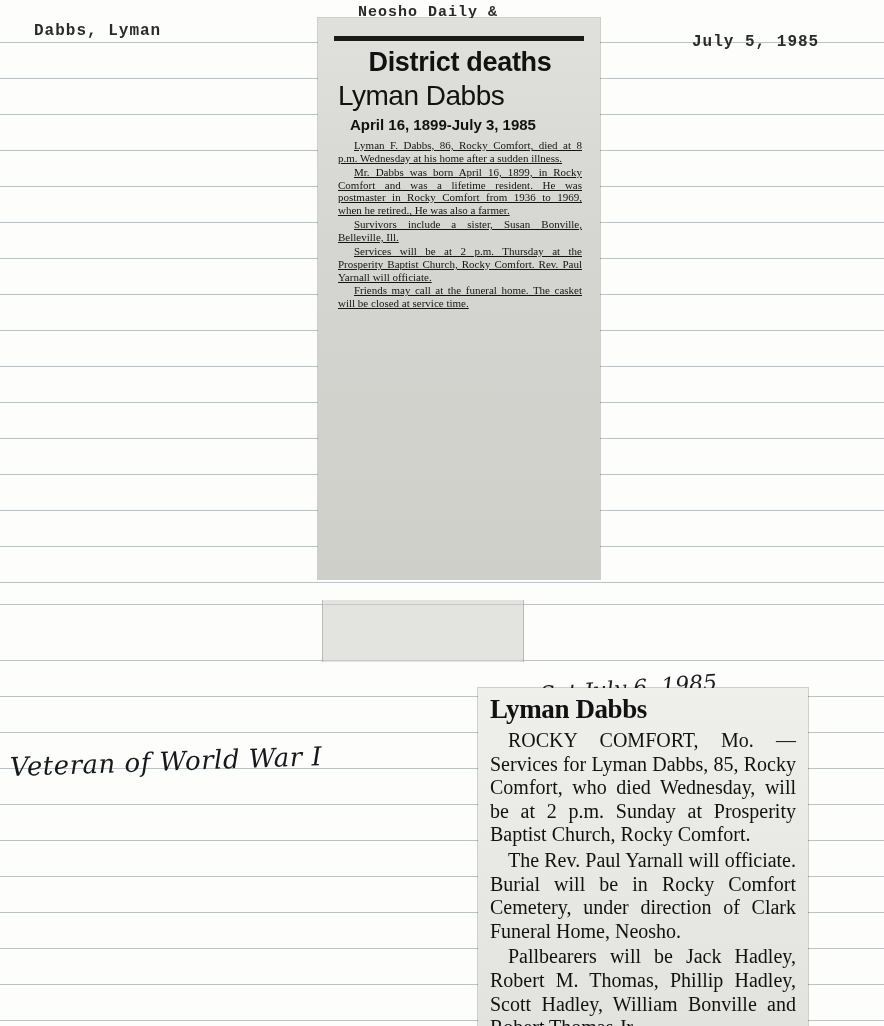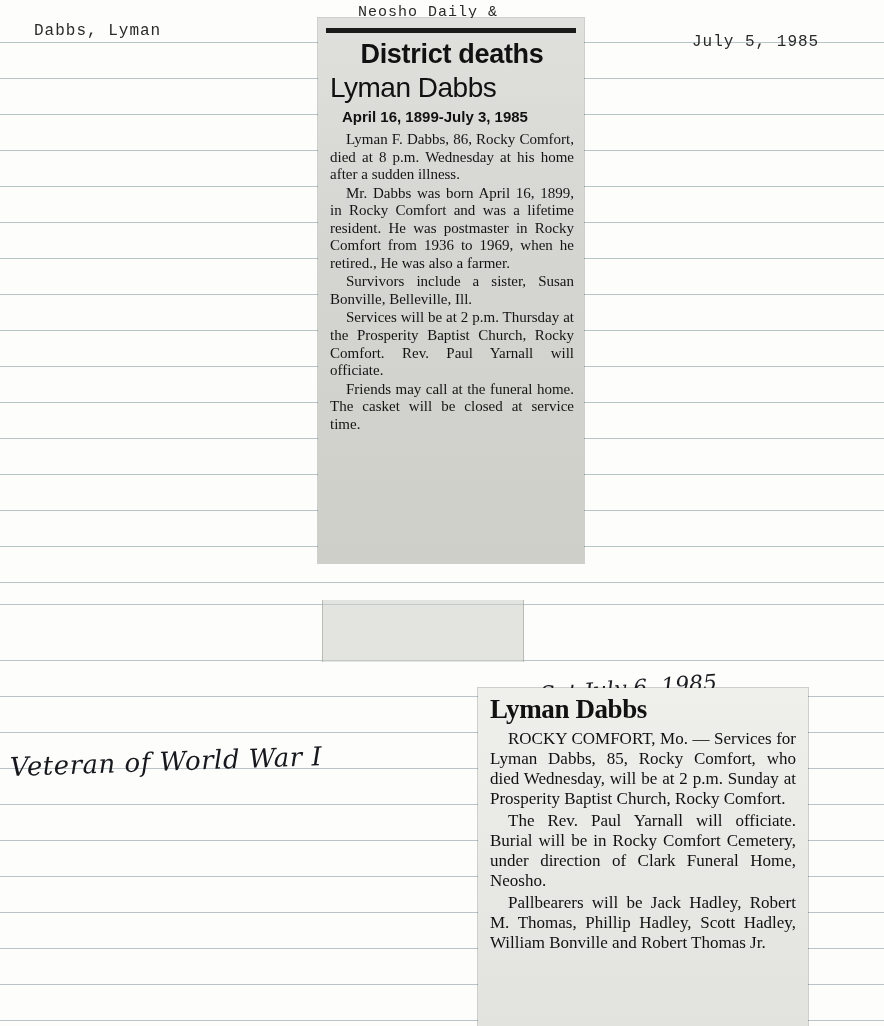--- a/index.html
+++ b/index.html
@@ -33,38 +33,39 @@
   }
 
   
   .typed {
     position: absolute;
     font-family: "Liberation Mono", monospace;
     font-size: 16px;
     letter-spacing: 1px;
     color: #2a2a2a;
     white-space: nowrap;
+    font-weight: bold;
   }
   #typed-name { left: 34px; top: 22px; }
   #typed-date { left: 692px; top: 33px; }
   #typed-source { left: 358px; top: 4px; font-size: 15px; }
 
   
   .clipping {
     position: absolute;
     background: #d9d9d6;
     box-shadow: 0 0 0 1px rgba(0,0,0,0.18);
   }
   #clip-one {
     left: 318px;
     top: 18px;
     width: 266px;
     height: 545px;
     background: linear-gradient(180deg,#e0e0dd 0%, #d5d5d1 40%, #cfcfca 100%);
-    padding: 0;
+    padding: 8px;
     overflow: hidden;
   }
   #clip-one .topbar {
     height: 5px;
     background: #1a1a1a;
     margin: 10px 8px 0 8px;
   }
   #clip-one .inner {
     padding: 2px 10px 8px 12px;
   }
@@ -86,26 +87,27 @@
   }
   .dates {
     font-family: "Liberation Sans", sans-serif;
     font-weight: bold;
     font-size: 15px;
     margin: 2px 0 6px 12px;
     color: #111;
   }
   .body-para {
     font-family: "Liberation Serif", serif;
-    font-size: 15px;
+    font-size: 11px;
     line-height: 1.17;
     text-align: justify;
     text-indent: 16px;
     margin: 0 0 1px 0;
     color: #141414;
+    text-decoration: underline;
     -webkit-font-smoothing: none;
   }
 
   
   #clip-two {
     left: 478px;
     top: 688px;
     width: 330px;
     height: 338px;
     background: linear-gradient(180deg,#efefec 0%, #e7e7e3 60%, #e2e2de 100%);
@@ -118,21 +120,21 @@
   .headline2 {
     font-family: "Liberation Serif", serif;
     font-weight: bold;
     font-size: 27px;
     margin: 0 0 4px 0;
     color: #111;
     letter-spacing: -0.4px;
   }
   .body-para2 {
     font-family: "Liberation Serif", serif;
-    font-size: 17px;
+    font-size: 20px;
     line-height: 1.18;
     text-align: justify;
     text-indent: 18px;
     margin: 0 0 2px 0;
     color: #111;
   }
 
   
   .handwriting {
     position: absolute;

